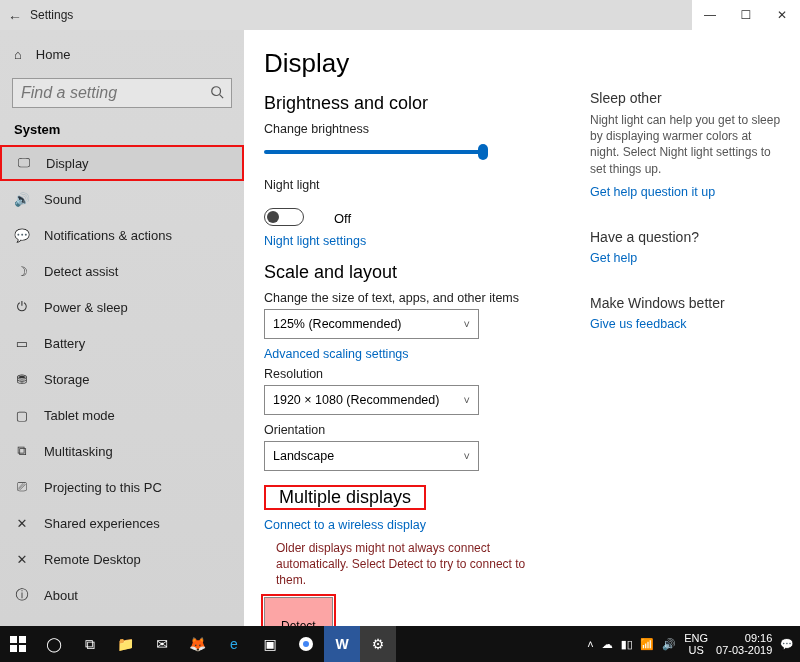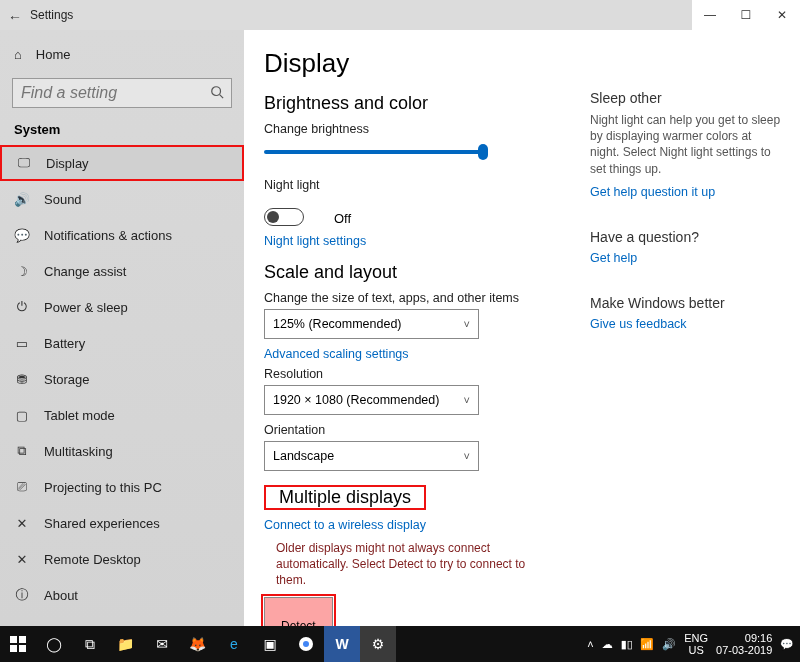--- a/index.html
+++ b/index.html
@@ -90,21 +90,21 @@
         <li>
             <span class="ic">🔊</span>
             <span>Sound</span>
           </li>
         <li>
             <span class="ic">💬</span>
             <span>Notifications &amp; actions</span>
           </li>
         <li>
             <span class="ic">☽</span>
-            <span>Change assist</span>
+            <span>Detect assist</span>
           </li>
         <li>
             <span class="ic">⏻</span>
             <span>Power &amp; sleep</span>
           </li>
         <li>
             <span class="ic">▭</span>
             <span>Battery</span>
           </li>
         <li>

